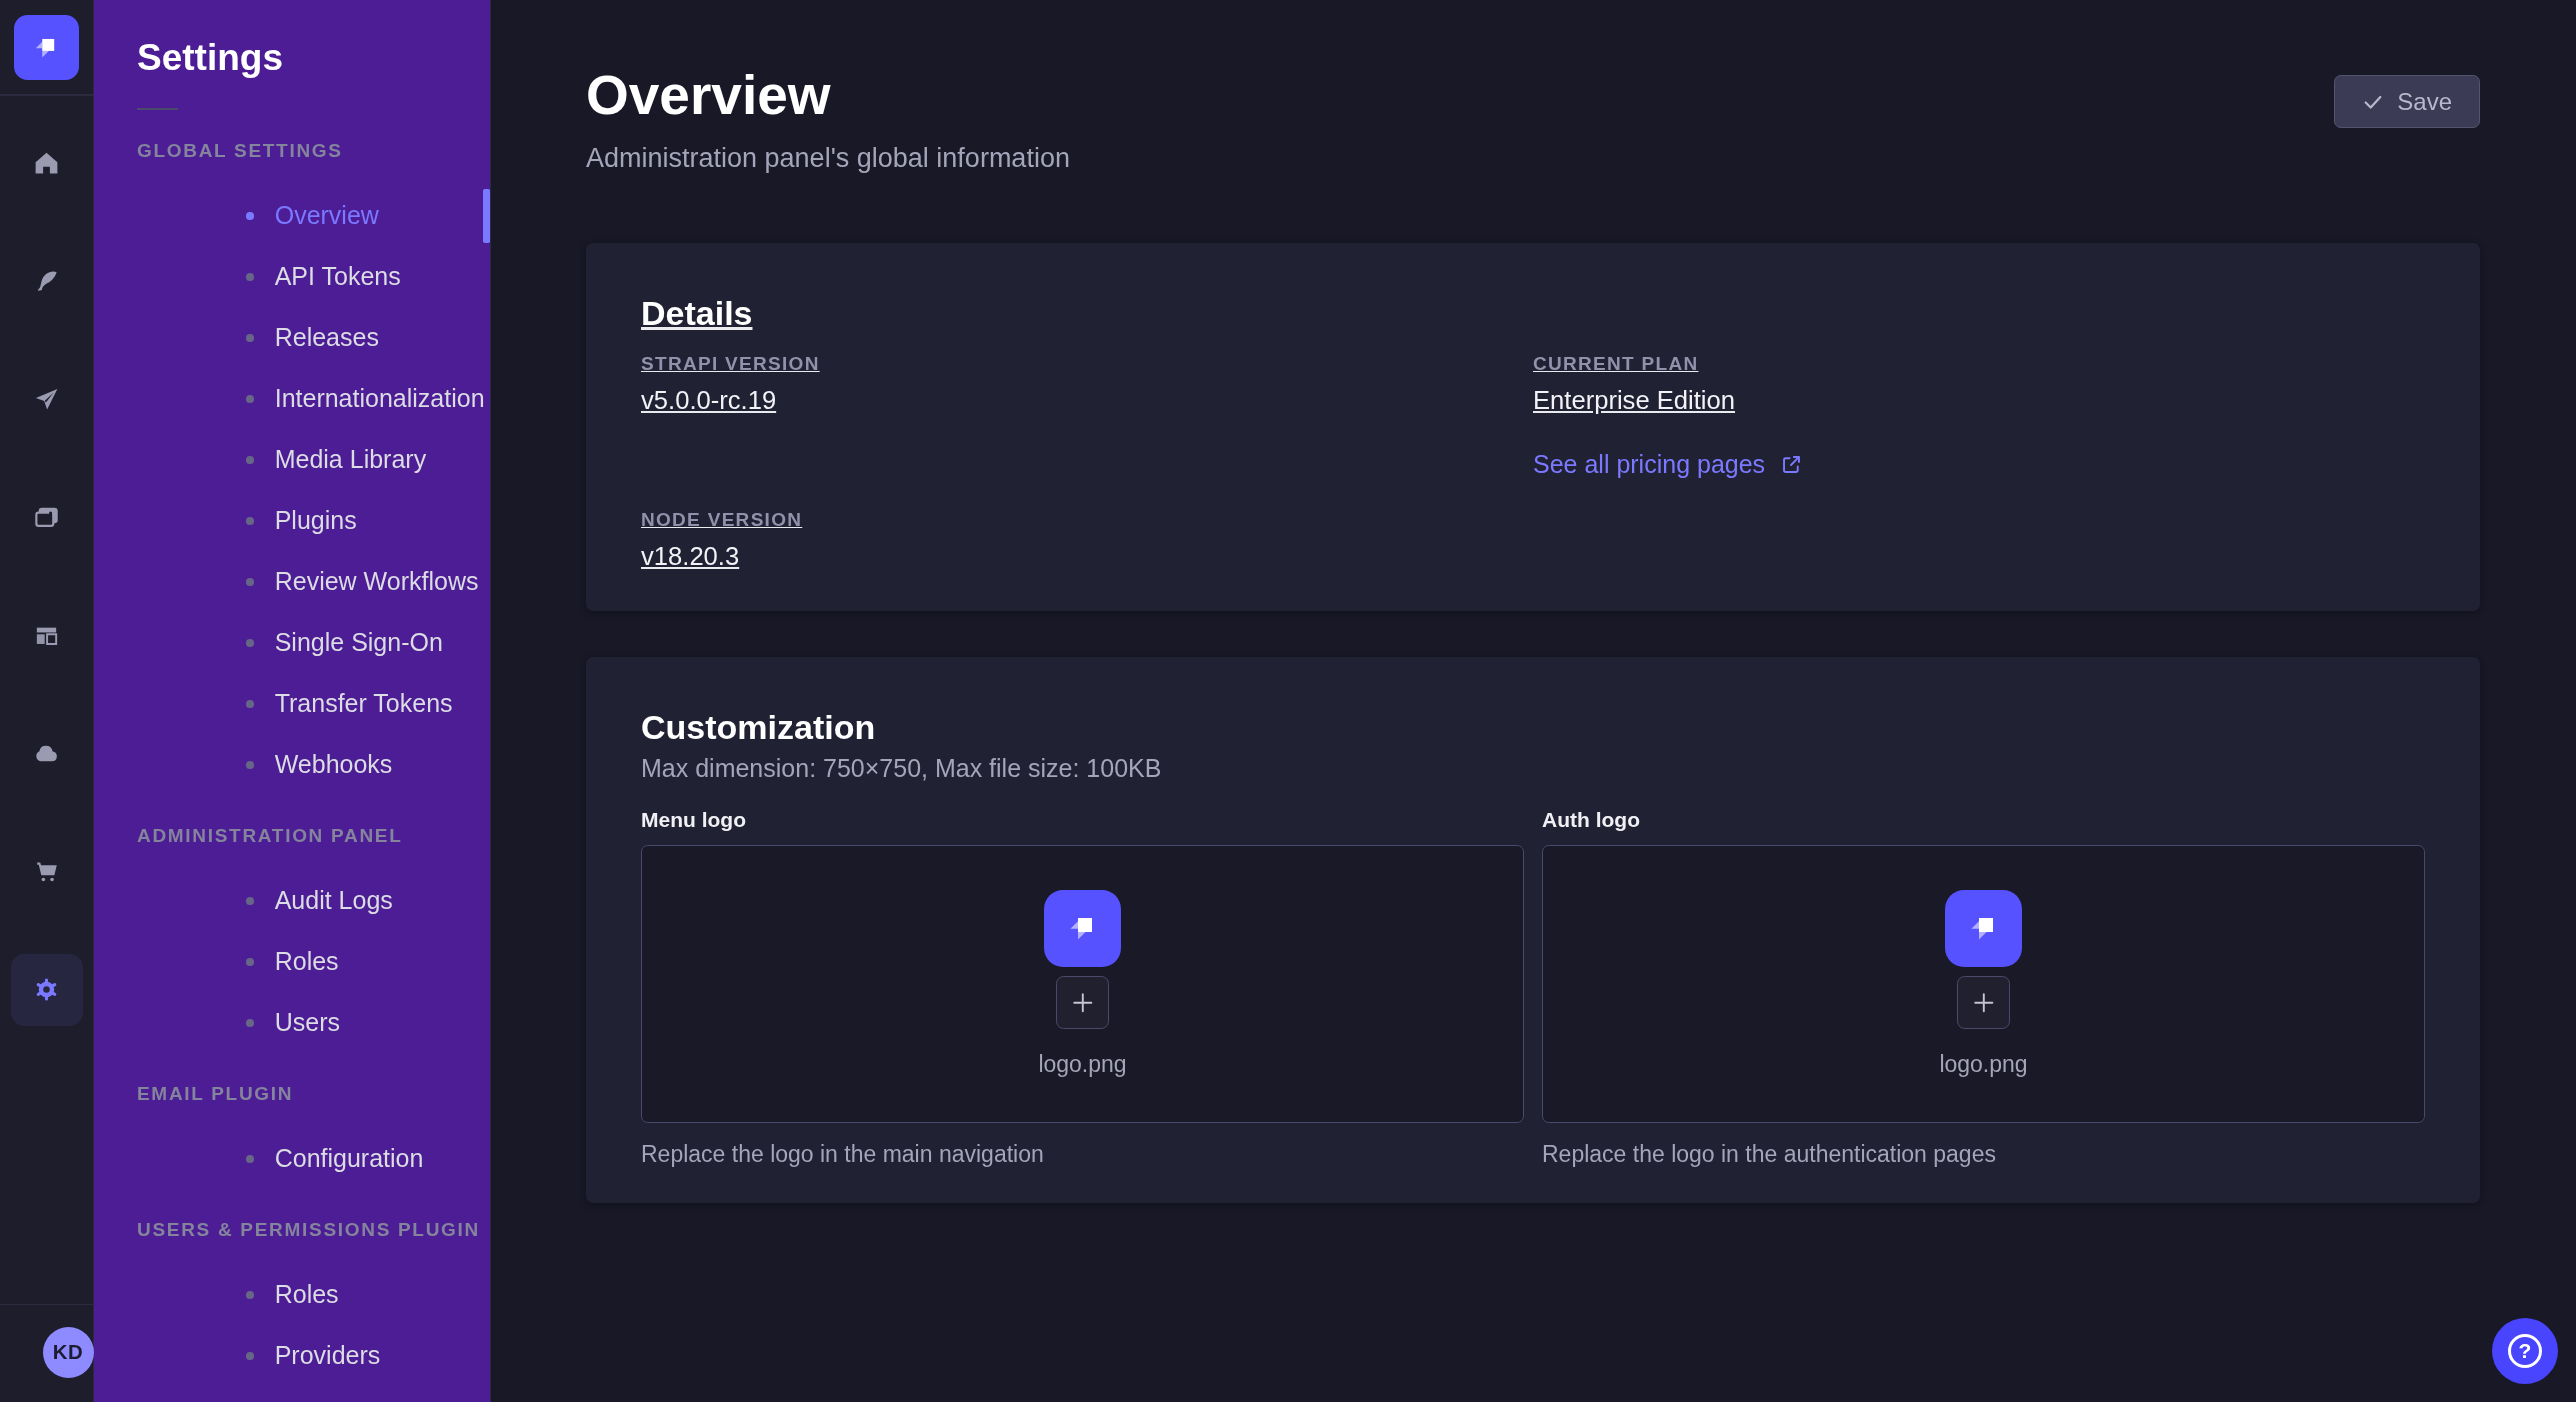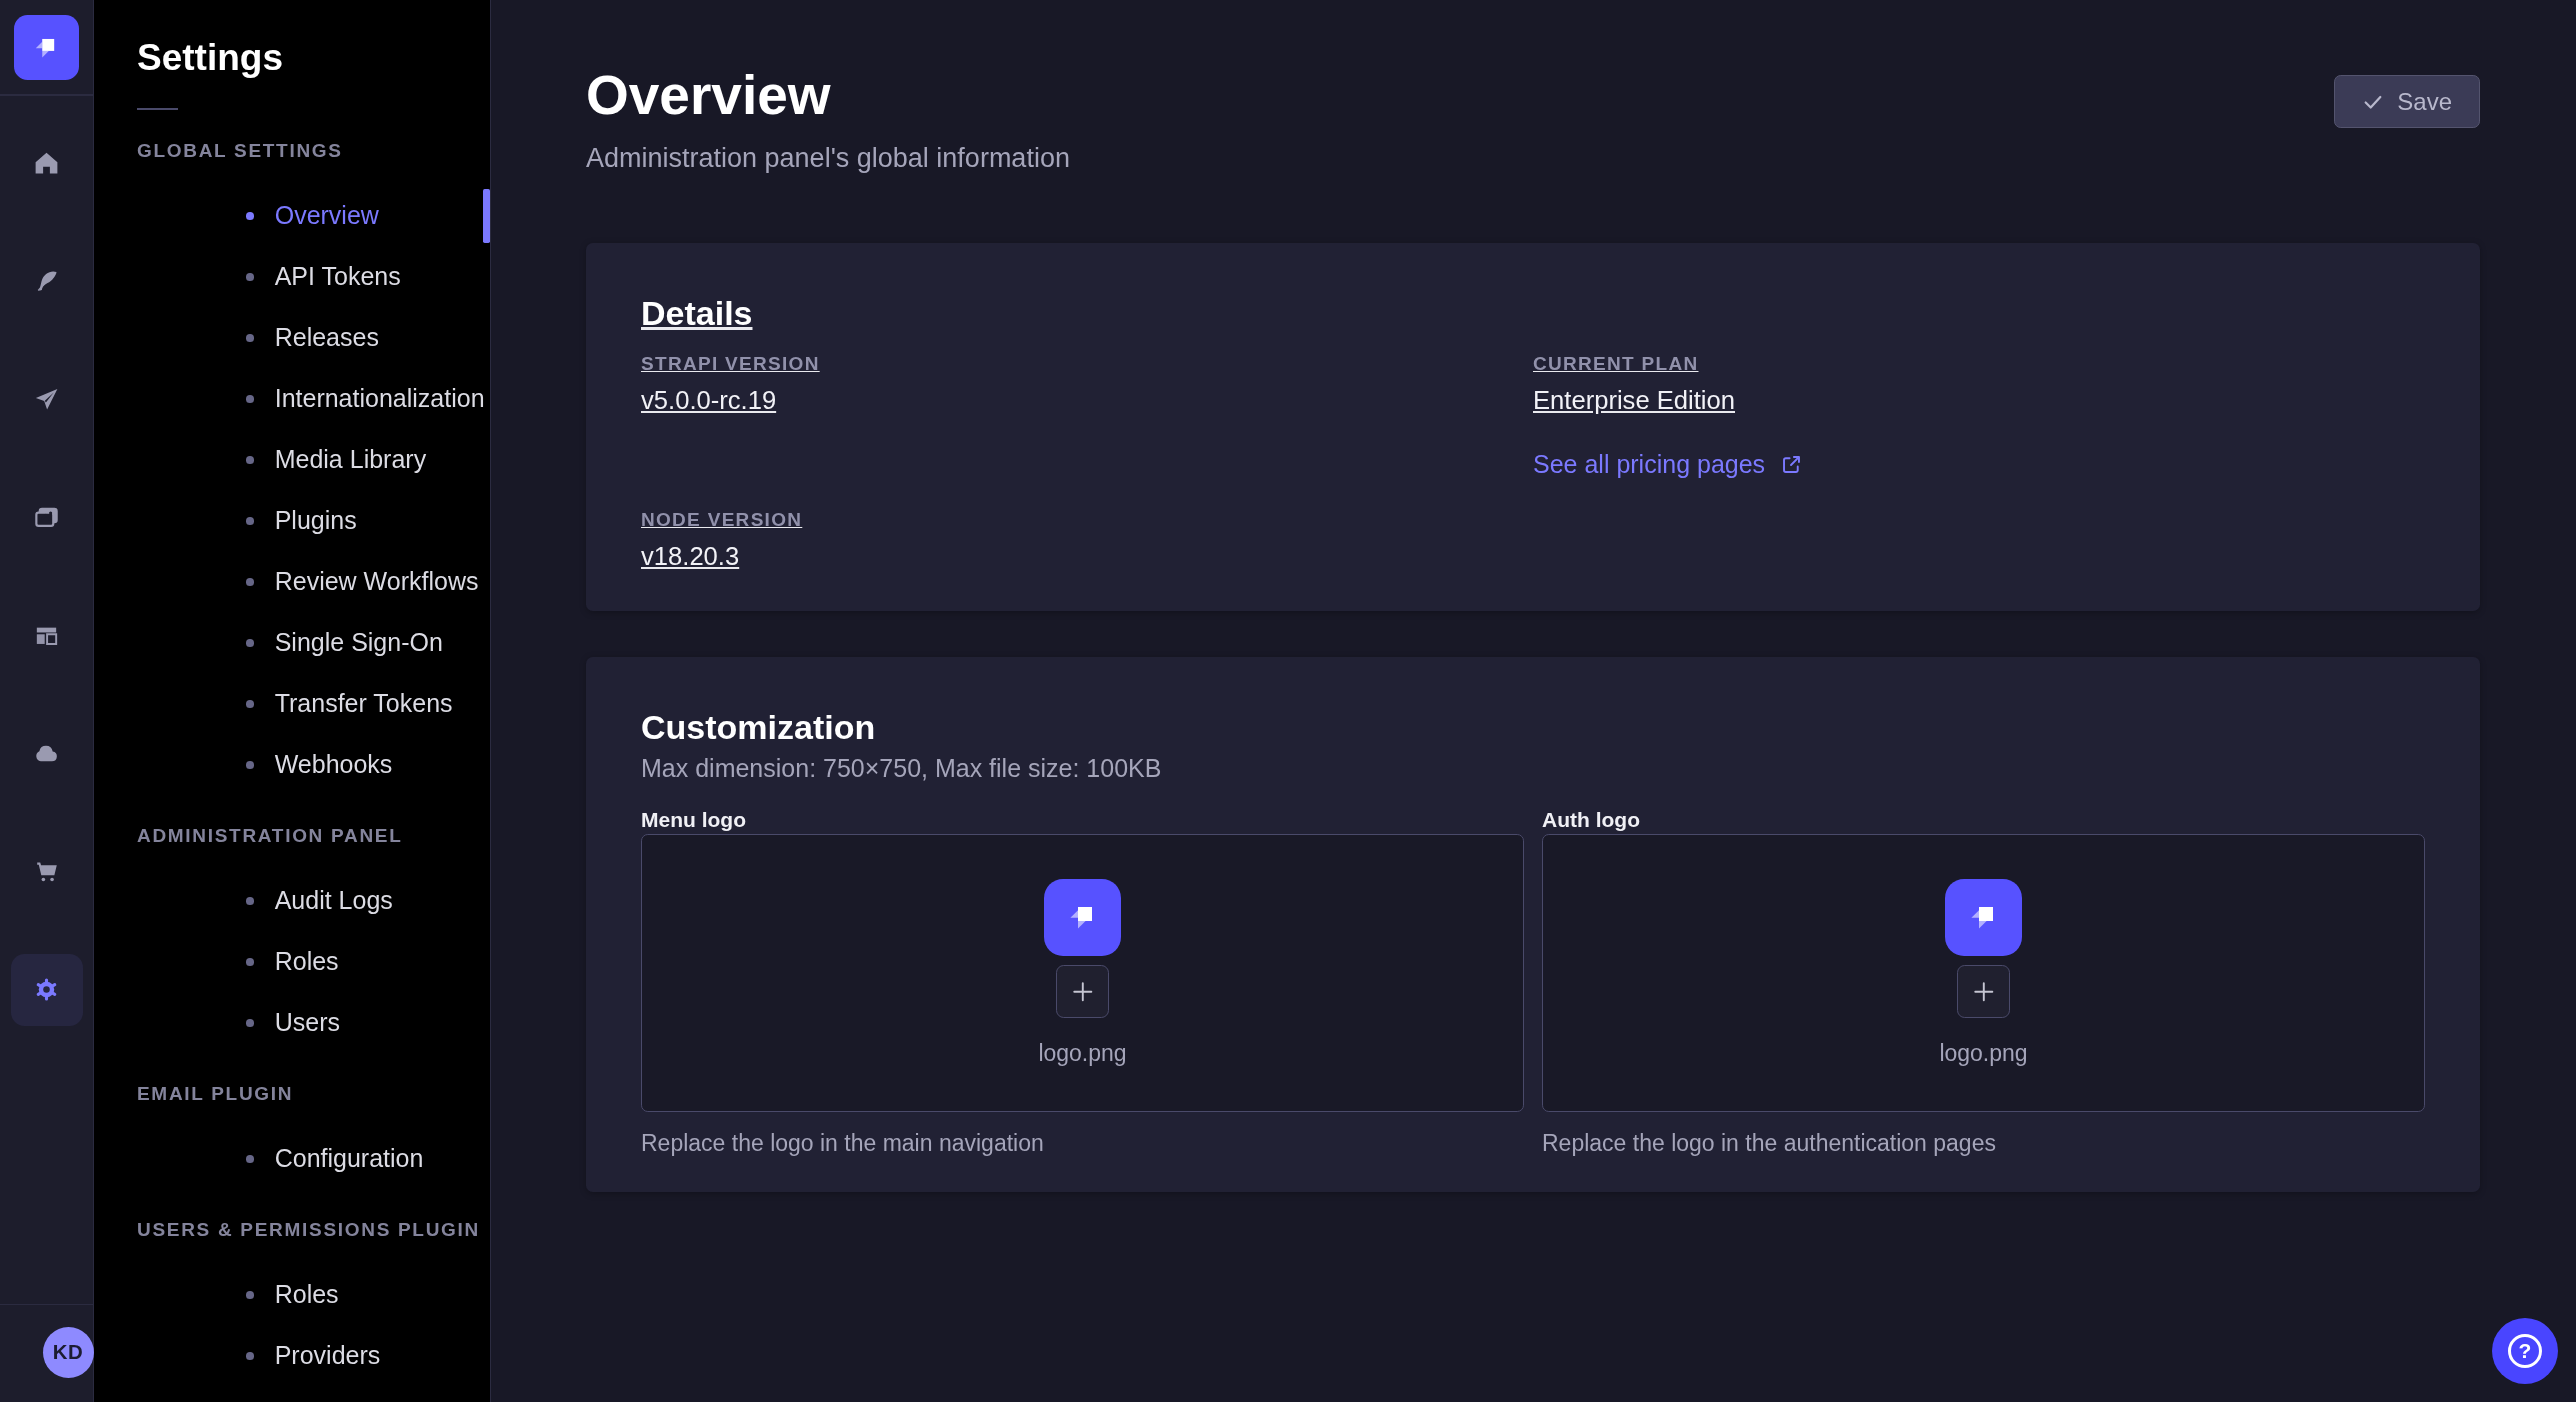--- a/index.html
+++ b/index.html
@@ -38,21 +38,21 @@
     display:flex; justify-content:flex-end; }
   .avatar{
     width:51px; height:51px; border-radius:50%;
     background:#8e8aff; color:#1c1c32;
     font-size:20.4px; font-weight:700; letter-spacing:0.4px;
     display:flex; align-items:center; justify-content:center; cursor:pointer;
   }
   
   .subnav{
     width:397px; height:100%;
-    background:#000000;
+    background:#4c1d95;
     border-right:1.7px solid #2b2b40;
     flex:none; position:relative;
     padding-top:34px;
     overflow:hidden;
   }
   .subnav h1{
     font-size:37px; font-weight:700; color:#ffffff;
     padding-left:43px; line-height:48px;
   }
   .subnav-rule{ width:41px; height:2.6px; background:#4a4a6a; margin:25.6px 0 0 43px; }
@@ -112,21 +112,21 @@
     display:inline-flex; align-items:center; gap:15.3px;
     color:#7b79ff; font-size:25px; text-decoration:none; cursor:pointer;
   }
   .pricing-link svg{ width:23px; height:23px; }
   .card.customization{ margin-top:46px; padding:48px 55px 34px; }
   .card-subtitle{ font-size:25px; color:#a5a5ba; line-height:31px; margin-top:4.3px; }
   .uploads-row{ display:flex; gap:18px; margin-top:22px; }
   .upload-col{ flex:1; min-width:0; }
   .upload-label{ font-size:21px; font-weight:700; color:#f0f0f5; line-height:27px; }
   .upload-box{
-    margin-top:1px; height:278px;
+    margin-top:12px; height:278px;
     background:#191927; border:1.7px solid #4a4a6a; border-radius:6.8px;
     display:flex; flex-direction:column; align-items:center; justify-content:center;
     cursor:pointer;
   }
   .upload-logo-badge{
     width:77px; height:77px; border-radius:19px; background:#5752ff;
     display:flex; align-items:center; justify-content:center;
   }
   .upload-logo-badge svg{ width:48px; height:48px; }
   .upload-add-btn{

